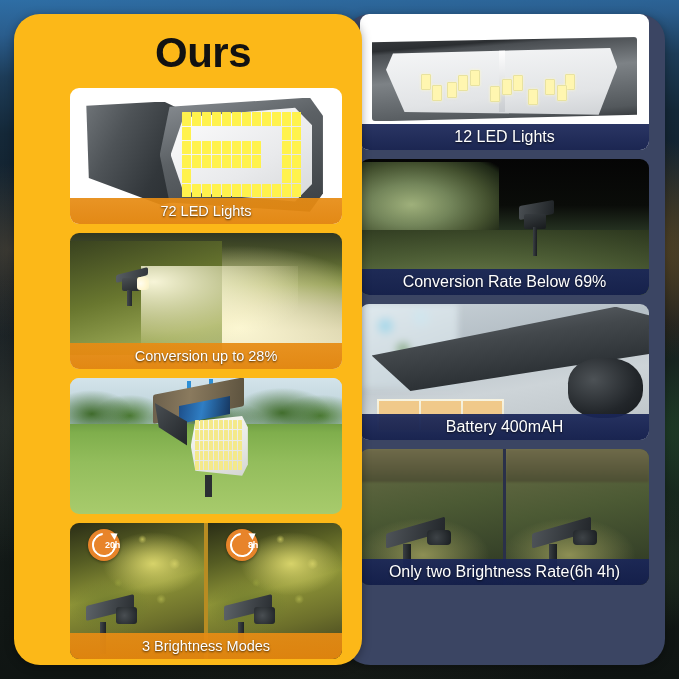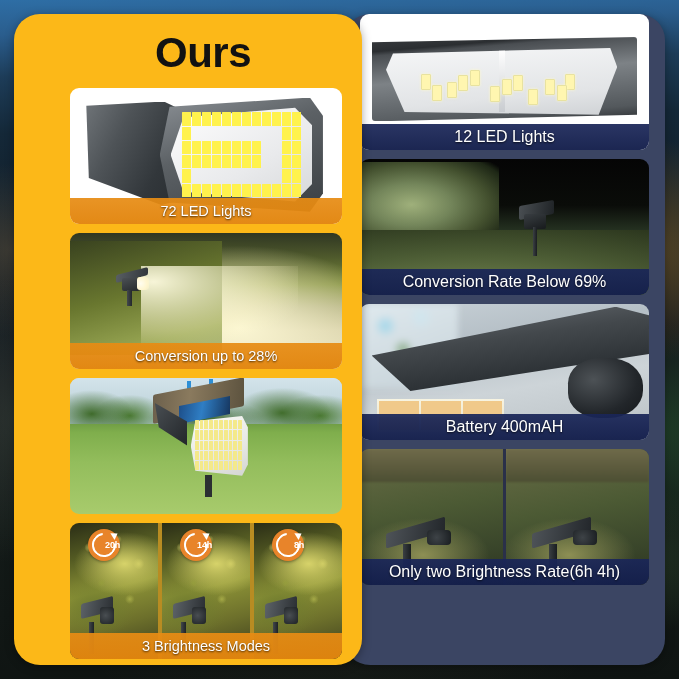--- a/index.html
+++ b/index.html
@@ -672,33 +672,20 @@
               <div class="hd"></div>
               <div class="pg"></div>
             </div>
           <div class="badge">
             <span class="ring"></span>
             <span class="arrowtip"></span>
             <span class="txt">20h</span>
           </div>
         </div>
 
-        <div class="thumb">
-          <div class="foliage"></div>
-          <div class="minilamp">
-              <div class="sp"></div>
-              <div class="hd"></div>
-              <div class="pg"></div>
-            </div>
-          <div class="badge">
-            <span class="ring"></span>
-            <span class="arrowtip"></span>
-            <span class="txt">14h</span>
-          </div>
-        </div>
 
         <div class="thumb">
           <div class="foliage"></div>
           <div class="minilamp">
               <div class="sp"></div>
               <div class="hd"></div>
               <div class="pg"></div>
             </div>
           <div class="badge">
             <span class="ring"></span>

